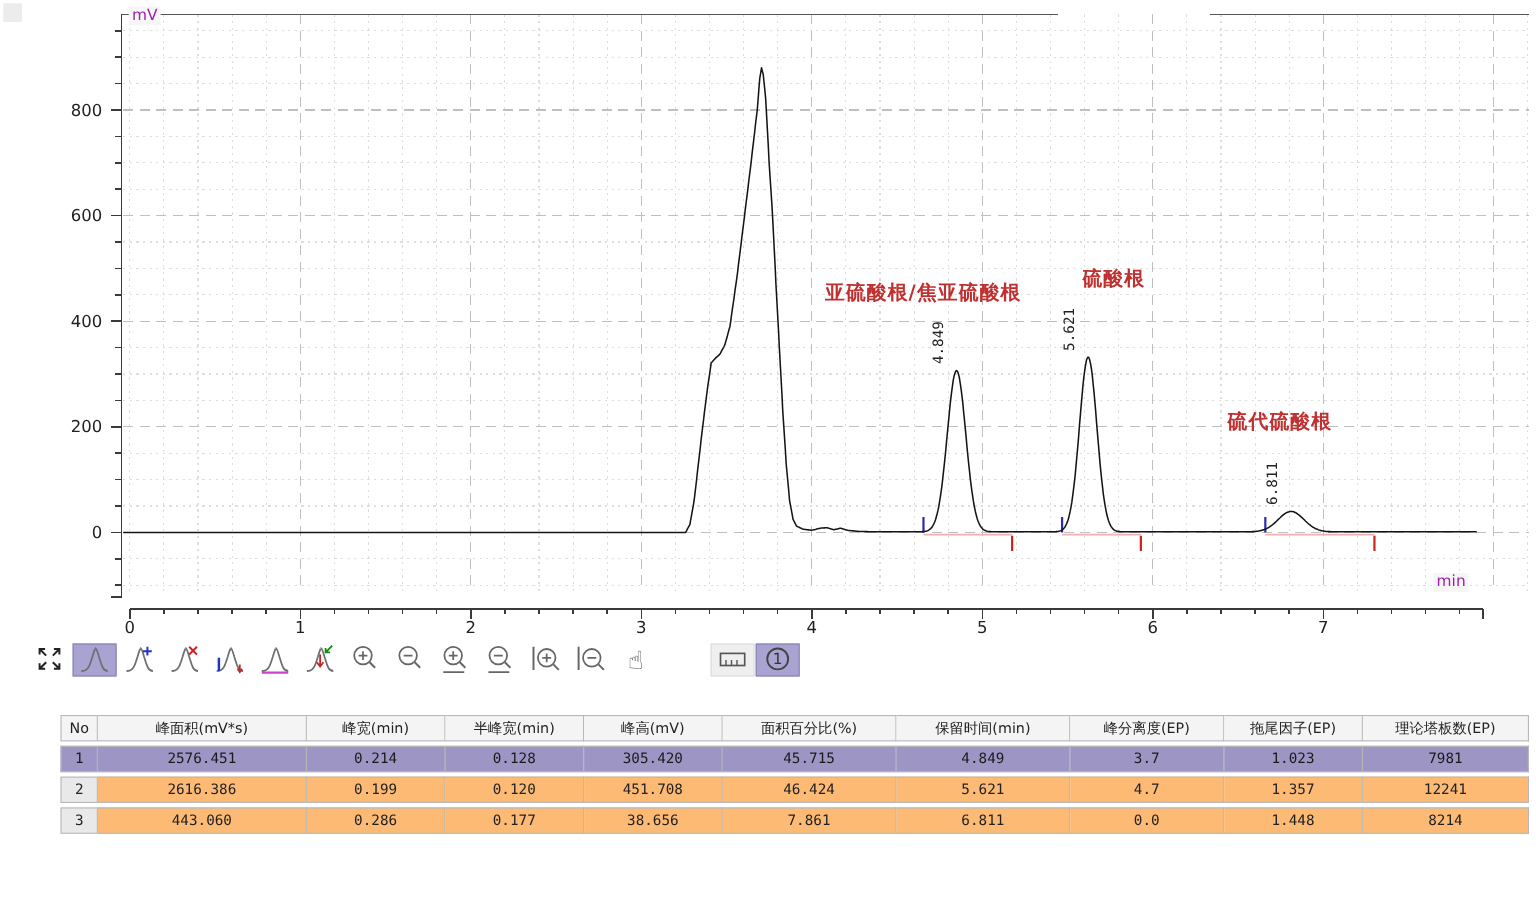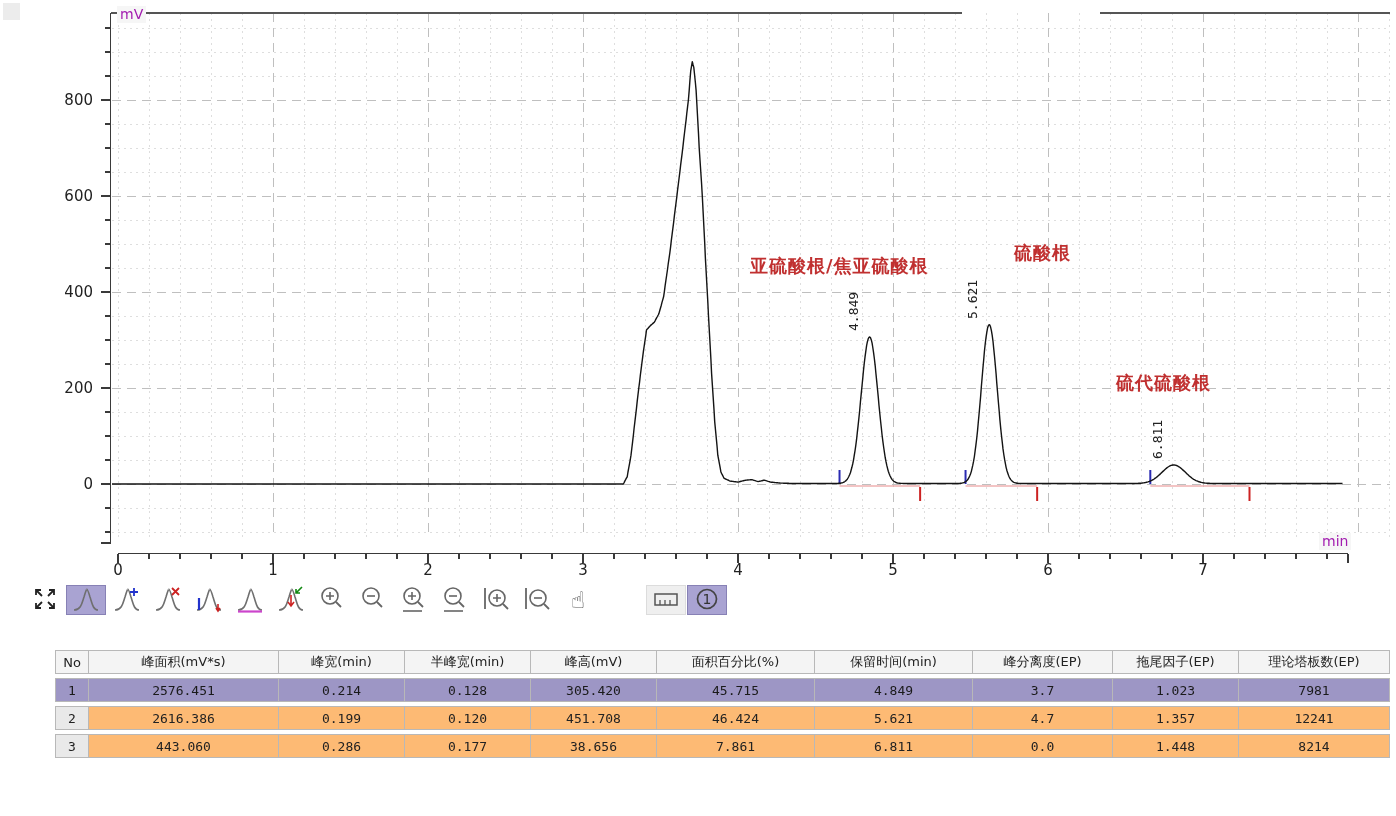--- a/index.html
+++ b/index.html
@@ -3,21 +3,21 @@
 <meta charset="utf-8">
 <style>
   html,body{margin:0;padding:0;background:#fff;}
   .screen{position:relative;width:1396px;height:816px;background:#fff;overflow:hidden;
           font-family:"DejaVu Sans","Liberation Sans",sans-serif;color:#222;}
   .corner-artifact{position:absolute;left:3px;top:3px;width:17px;height:17px;background:#ececec;}
   .chart-area{position:absolute;left:0;top:0;width:1396px;height:583px;}
   #chart-svg{position:absolute;left:0;top:0;}
   .unit-label{position:absolute;font-size:14px;color:#a21caf;background:#f6f6f6;padding:0 3px;line-height:17px;}
   #mv-label{left:117px;top:6px;}
-  #min-label{left:1303px;top:533px;margin-left:16px;}
+  #min-label{left:1303px;top:521px;}
   .peak-annotation{position:absolute;font-size:18px;font-weight:bold;color:#c03030;letter-spacing:1px;white-space:nowrap;}
   .rt-label{position:absolute;font-size:13px;color:#222;font-family:"DejaVu Sans Mono","Liberation Mono",monospace;
             transform-origin:0 100%;transform:rotate(-90deg);white-space:nowrap;height:16px;line-height:16px;}
   .toolbar{position:absolute;left:25px;top:584px;height:32px;display:flex;align-items:center;gap:1px;}
   .tool{width:40px;height:30px;display:flex;align-items:center;justify-content:center;border:1px solid transparent;box-sizing:border-box;}
   .tool.sel{background:#a9a3d2;border-color:#8781b5;}
   .tool.lite{background:#efefef;border-color:#dcdcdc;}
   .tool-spacer{width:46px;height:30px;}
   .tablewrap{position:absolute;left:55px;top:646px;width:1335px;}
   table{border-collapse:separate;border-spacing:0 4px;width:100%;table-layout:fixed;font-size:13px;color:#222;}
@@ -192,21 +192,21 @@
         <line x1="920.125" y1="487" x2="920.125" y2="501" stroke="#cc2222" stroke-width="2"></line>
         <line x1="1037.15" y1="487" x2="1037.15" y2="501" stroke="#cc2222" stroke-width="2"></line>
         <line x1="1249.5" y1="487" x2="1249.5" y2="501" stroke="#cc2222" stroke-width="2"></line>
         <path d="M112 484 L118 484 L118.8 484.0 L119.5 484.0 L120.3 484.0 L121.1 484.0 L121.9 484.0 L122.7 484.0 L123.4 484.0 L124.2 484.0 L125.0 484.0 L125.8 484.0 L126.5 484.0 L127.3 484.0 L128.1 484.0 L128.8 484.0 L129.6 484.0 L130.4 484.0 L131.2 484.0 L131.9 484.0 L132.7 484.0 L133.5 484.0 L134.3 484.0 L135.1 484.0 L135.8 484.0 L136.6 484.0 L137.4 484.0 L138.2 484.0 L138.9 484.0 L139.7 484.0 L140.5 484.0 L141.3 484.0 L142.0 484.0 L142.8 484.0 L143.6 484.0 L144.4 484.0 L145.1 484.0 L145.9 484.0 L146.7 484.0 L147.5 484.0 L148.2 484.0 L149.0 484.0 L149.8 484.0 L150.6 484.0 L151.3 484.0 L152.1 484.0 L152.9 484.0 L153.7 484.0 L154.4 484.0 L155.2 484.0 L156.0 484.0 L156.8 484.0 L157.5 484.0 L158.3 484.0 L159.1 484.0 L159.9 484.0 L160.6 484.0 L161.4 484.0 L162.2 484.0 L163.0 484.0 L163.7 484.0 L164.5 484.0 L165.3 484.0 L166.1 484.0 L166.8 484.0 L167.6 484.0 L168.4 484.0 L169.2 484.0 L169.9 484.0 L170.7 484.0 L171.5 484.0 L172.3 484.0 L173.0 484.0 L173.8 484.0 L174.6 484.0 L175.4 484.0 L176.1 484.0 L176.9 484.0 L177.7 484.0 L178.5 484.0 L179.2 484.0 L180.0 484.0 L180.8 484.0 L181.6 484.0 L182.3 484.0 L183.1 484.0 L183.9 484.0 L184.7 484.0 L185.4 484.0 L186.2 484.0 L187.0 484.0 L187.8 484.0 L188.5 484.0 L189.3 484.0 L190.1 484.0 L190.9 484.0 L191.6 484.0 L192.4 484.0 L193.2 484.0 L194.0 484.0 L194.7 484.0 L195.5 484.0 L196.3 484.0 L197.1 484.0 L197.8 484.0 L198.6 484.0 L199.4 484.0 L200.2 484.0 L200.9 484.0 L201.7 484.0 L202.5 484.0 L203.3 484.0 L204.0 484.0 L204.8 484.0 L205.6 484.0 L206.4 484.0 L207.1 484.0 L207.9 484.0 L208.7 484.0 L209.5 484.0 L210.2 484.0 L211.0 484.0 L211.8 484.0 L212.6 484.0 L213.3 484.0 L214.1 484.0 L214.9 484.0 L215.7 484.0 L216.4 484.0 L217.2 484.0 L218.0 484.0 L218.8 484.0 L219.5 484.0 L220.3 484.0 L221.1 484.0 L221.9 484.0 L222.6 484.0 L223.4 484.0 L224.2 484.0 L225.0 484.0 L225.7 484.0 L226.5 484.0 L227.3 484.0 L228.1 484.0 L228.8 484.0 L229.6 484.0 L230.4 484.0 L231.2 484.0 L231.9 484.0 L232.7 484.0 L233.5 484.0 L234.3 484.0 L235.0 484.0 L235.8 484.0 L236.6 484.0 L237.4 484.0 L238.1 484.0 L238.9 484.0 L239.7 484.0 L240.5 484.0 L241.2 484.0 L242.0 484.0 L242.8 484.0 L243.6 484.0 L244.3 484.0 L245.1 484.0 L245.9 484.0 L246.7 484.0 L247.4 484.0 L248.2 484.0 L249.0 484.0 L249.8 484.0 L250.5 484.0 L251.3 484.0 L252.1 484.0 L252.9 484.0 L253.6 484.0 L254.4 484.0 L255.2 484.0 L256.0 484.0 L256.7 484.0 L257.5 484.0 L258.3 484.0 L259.1 484.0 L259.8 484.0 L260.6 484.0 L261.4 484.0 L262.2 484.0 L262.9 484.0 L263.7 484.0 L264.5 484.0 L265.3 484.0 L266.0 484.0 L266.8 484.0 L267.6 484.0 L268.4 484.0 L269.1 484.0 L269.9 484.0 L270.7 484.0 L271.5 484.0 L272.2 484.0 L273.0 484.0 L273.8 484.0 L274.6 484.0 L275.3 484.0 L276.1 484.0 L276.9 484.0 L277.6 484.0 L278.4 484.0 L279.2 484.0 L280.0 484.0 L280.7 484.0 L281.5 484.0 L282.3 484.0 L283.1 484.0 L283.8 484.0 L284.6 484.0 L285.4 484.0 L286.2 484.0 L286.9 484.0 L287.7 484.0 L288.5 484.0 L289.3 484.0 L290.0 484.0 L290.8 484.0 L291.6 484.0 L292.4 484.0 L293.1 484.0 L293.9 484.0 L294.7 484.0 L295.5 484.0 L296.2 484.0 L297.0 484.0 L297.8 484.0 L298.6 484.0 L299.3 484.0 L300.1 484.0 L300.9 484.0 L301.7 484.0 L302.4 484.0 L303.2 484.0 L304.0 484.0 L304.8 484.0 L305.5 484.0 L306.3 484.0 L307.1 484.0 L307.9 484.0 L308.6 484.0 L309.4 484.0 L310.2 484.0 L311.0 484.0 L311.7 484.0 L312.5 484.0 L313.3 484.0 L314.1 484.0 L314.8 484.0 L315.6 484.0 L316.4 484.0 L317.2 484.0 L317.9 484.0 L318.7 484.0 L319.5 484.0 L320.3 484.0 L321.0 484.0 L321.8 484.0 L322.6 484.0 L323.4 484.0 L324.1 484.0 L324.9 484.0 L325.7 484.0 L326.5 484.0 L327.2 484.0 L328.0 484.0 L328.8 484.0 L329.6 484.0 L330.3 484.0 L331.1 484.0 L331.9 484.0 L332.7 484.0 L333.4 484.0 L334.2 484.0 L335.0 484.0 L335.8 484.0 L336.5 484.0 L337.3 484.0 L338.1 484.0 L338.9 484.0 L339.6 484.0 L340.4 484.0 L341.2 484.0 L342.0 484.0 L342.7 484.0 L343.5 484.0 L344.3 484.0 L345.1 484.0 L345.8 484.0 L346.6 484.0 L347.4 484.0 L348.2 484.0 L348.9 484.0 L349.7 484.0 L350.5 484.0 L351.3 484.0 L352.0 484.0 L352.8 484.0 L353.6 484.0 L354.4 484.0 L355.1 484.0 L355.9 484.0 L356.7 484.0 L357.5 484.0 L358.2 484.0 L359.0 484.0 L359.8 484.0 L360.6 484.0 L361.3 484.0 L362.1 484.0 L362.9 484.0 L363.7 484.0 L364.4 484.0 L365.2 484.0 L366.0 484.0 L366.8 484.0 L367.5 484.0 L368.3 484.0 L369.1 484.0 L369.9 484.0 L370.6 484.0 L371.4 484.0 L372.2 484.0 L373.0 484.0 L373.7 484.0 L374.5 484.0 L375.3 484.0 L376.1 484.0 L376.8 484.0 L377.6 484.0 L378.4 484.0 L379.2 484.0 L379.9 484.0 L380.7 484.0 L381.5 484.0 L382.3 484.0 L383.0 484.0 L383.8 484.0 L384.6 484.0 L385.4 484.0 L386.1 484.0 L386.9 484.0 L387.7 484.0 L388.5 484.0 L389.2 484.0 L390.0 484.0 L390.8 484.0 L391.6 484.0 L392.3 484.0 L393.1 484.0 L393.9 484.0 L394.7 484.0 L395.4 484.0 L396.2 484.0 L397.0 484.0 L397.8 484.0 L398.5 484.0 L399.3 484.0 L400.1 484.0 L400.9 484.0 L401.6 484.0 L402.4 484.0 L403.2 484.0 L404.0 484.0 L404.7 484.0 L405.5 484.0 L406.3 484.0 L407.1 484.0 L407.8 484.0 L408.6 484.0 L409.4 484.0 L410.2 484.0 L410.9 484.0 L411.7 484.0 L412.5 484.0 L413.3 484.0 L414.0 484.0 L414.8 484.0 L415.6 484.0 L416.4 484.0 L417.1 484.0 L417.9 484.0 L418.7 484.0 L419.5 484.0 L420.2 484.0 L421.0 484.0 L421.8 484.0 L422.6 484.0 L423.3 484.0 L424.1 484.0 L424.9 484.0 L425.7 484.0 L426.4 484.0 L427.2 484.0 L428.0 484.0 L428.8 484.0 L429.5 484.0 L430.3 484.0 L431.1 484.0 L431.9 484.0 L432.6 484.0 L433.4 484.0 L434.2 484.0 L435.0 484.0 L435.7 484.0 L436.5 484.0 L437.3 484.0 L438.1 484.0 L438.8 484.0 L439.6 484.0 L440.4 484.0 L441.2 484.0 L441.9 484.0 L442.7 484.0 L443.5 484.0 L444.3 484.0 L445.0 484.0 L445.8 484.0 L446.6 484.0 L447.4 484.0 L448.1 484.0 L448.9 484.0 L449.7 484.0 L450.5 484.0 L451.2 484.0 L452.0 484.0 L452.8 484.0 L453.6 484.0 L454.3 484.0 L455.1 484.0 L455.9 484.0 L456.7 484.0 L457.4 484.0 L458.2 484.0 L459.0 484.0 L459.8 484.0 L460.5 484.0 L461.3 484.0 L462.1 484.0 L462.9 484.0 L463.6 484.0 L464.4 484.0 L465.2 484.0 L466.0 484.0 L466.7 484.0 L467.5 484.0 L468.3 484.0 L469.1 484.0 L469.8 484.0 L470.6 484.0 L471.4 484.0 L472.2 484.0 L472.9 484.0 L473.7 484.0 L474.5 484.0 L475.3 484.0 L476.0 484.0 L476.8 484.0 L477.6 484.0 L478.4 484.0 L479.1 484.0 L479.9 484.0 L480.7 484.0 L481.5 484.0 L482.2 484.0 L483.0 484.0 L483.8 484.0 L484.6 484.0 L485.3 484.0 L486.1 484.0 L486.9 484.0 L487.7 484.0 L488.4 484.0 L489.2 484.0 L490.0 484.0 L490.8 484.0 L491.5 484.0 L492.3 484.0 L493.1 484.0 L493.9 484.0 L494.6 484.0 L495.4 484.0 L496.2 484.0 L497.0 484.0 L497.7 484.0 L498.5 484.0 L499.3 484.0 L500.1 484.0 L500.8 484.0 L501.6 484.0 L502.4 484.0 L503.2 484.0 L503.9 484.0 L504.7 484.0 L505.5 484.0 L506.3 484.0 L507.0 484.0 L507.8 484.0 L508.6 484.0 L509.4 484.0 L510.1 484.0 L510.9 484.0 L511.7 484.0 L512.5 484.0 L513.2 484.0 L514.0 484.0 L514.8 484.0 L515.6 484.0 L516.3 484.0 L517.1 484.0 L517.9 484.0 L518.7 484.0 L519.4 484.0 L520.2 484.0 L521.0 484.0 L521.8 484.0 L522.5 484.0 L523.3 484.0 L524.1 484.0 L524.9 484.0 L525.6 484.0 L526.4 484.0 L527.2 484.0 L528.0 484.0 L528.7 484.0 L529.5 484.0 L530.3 484.0 L531.1 484.0 L531.8 484.0 L532.6 484.0 L533.4 484.0 L534.2 484.0 L534.9 484.0 L535.7 484.0 L536.5 484.0 L537.3 484.0 L538.0 484.0 L538.8 484.0 L539.6 484.0 L540.4 484.0 L541.1 484.0 L541.9 484.0 L542.7 484.0 L543.5 484.0 L544.2 484.0 L545.0 484.0 L545.8 484.0 L546.6 484.0 L547.3 484.0 L548.1 484.0 L548.9 484.0 L549.7 484.0 L550.4 484.0 L551.2 484.0 L552.0 484.0 L552.8 484.0 L553.5 484.0 L554.3 484.0 L555.1 484.0 L555.9 484.0 L556.6 484.0 L557.4 484.0 L558.2 484.0 L559.0 484.0 L559.7 484.0 L560.5 484.0 L561.3 484.0 L562.1 484.0 L562.8 484.0 L563.6 484.0 L564.4 484.0 L565.2 484.0 L565.9 484.0 L566.7 484.0 L567.5 484.0 L568.3 484.0 L569.0 484.0 L569.8 484.0 L570.6 484.0 L571.4 484.0 L572.1 484.0 L572.9 484.0 L573.7 484.0 L574.5 484.0 L575.2 484.0 L576.0 484.0 L576.8 484.0 L577.6 484.0 L578.3 484.0 L579.1 484.0 L579.9 484.0 L580.7 484.0 L581.4 484.0 L582.2 484.0 L583.0 484.0 L583.8 484.0 L584.5 484.0 L585.3 484.0 L586.1 484.0 L586.9 484.0 L587.6 484.0 L588.4 484.0 L589.2 484.0 L590.0 484.0 L590.7 484.0 L591.5 484.0 L592.3 484.0 L593.1 484.0 L593.8 484.0 L594.6 484.0 L595.4 484.0 L596.2 484.0 L596.9 484.0 L597.7 484.0 L598.5 484.0 L599.3 484.0 L600.0 484.0 L600.8 484.0 L601.6 484.0 L602.4 484.0 L603.1 484.0 L603.9 484.0 L604.7 484.0 L605.5 484.0 L606.2 484.0 L607.0 484.0 L607.8 484.0 L608.6 484.0 L609.3 484.0 L610.1 484.0 L610.9 484.0 L611.7 484.0 L612.4 484.0 L613.2 484.0 L614.0 484.0 L614.8 484.0 L615.5 484.0 L616.3 484.0 L617.1 484.0 L617.9 484.0 L618.6 484.0 L619.4 484.0 L620.2 484.0 L621.0 484.0 L621.7 484.0 L622.5 484.0 L623.3 484.0 L624.1 482.6 L624.8 481.1 L625.6 479.7 L626.4 478.2 L627.2 476.8 L627.9 472.5 L628.7 468.2 L629.5 463.8 L630.3 459.5 L631.0 455.2 L631.8 448.5 L632.6 441.8 L633.4 435.0 L634.1 428.3 L634.9 421.6 L635.7 414.9 L636.5 408.2 L637.2 401.4 L638.0 394.7 L638.8 388.0 L639.6 381.8 L640.3 375.5 L641.1 369.3 L641.9 363.0 L642.7 356.8 L643.4 351.4 L644.2 346.0 L645.0 340.7 L645.8 335.3 L646.5 329.9 L647.3 329.1 L648.1 328.2 L648.9 327.3 L649.6 326.5 L650.4 325.6 L651.2 324.9 L652.0 324.3 L652.7 323.6 L653.5 322.9 L654.3 322.2 L655.1 320.8 L655.8 319.4 L656.6 317.9 L657.4 316.5 L658.2 315.0 L658.9 313.6 L659.7 310.8 L660.5 308.0 L661.3 305.2 L662.0 302.4 L662.8 299.6 L663.6 296.8 L664.4 291.3 L665.1 285.9 L665.9 280.4 L666.7 275.0 L667.5 269.5 L668.2 264.0 L669.0 258.6 L669.8 253.1 L670.6 246.9 L671.3 240.6 L672.1 234.4 L672.9 228.2 L673.7 221.9 L674.4 215.7 L675.2 209.4 L676.0 203.2 L676.8 196.9 L677.5 190.6 L678.3 184.3 L679.1 178.0 L679.9 171.7 L680.6 165.4 L681.4 159.1 L682.2 152.8 L683.0 146.2 L683.7 139.6 L684.5 133.0 L685.3 126.4 L686.1 119.8 L686.8 113.2 L687.6 106.6 L688.4 100.0 L689.2 90.4 L689.9 80.8 L690.7 71.2 L691.5 66.4 L692.3 61.6 L693.0 64.5 L693.8 67.4 L694.6 75.0 L695.4 82.7 L696.1 90.4 L696.9 104.8 L697.7 119.2 L698.5 133.6 L699.2 148.0 L700.0 160.0 L700.8 172.0 L701.6 184.0 L702.3 196.0 L703.1 211.6 L703.9 227.2 L704.7 242.8 L705.4 258.4 L706.2 272.8 L707.0 287.2 L707.8 301.6 L708.5 316.0 L709.3 330.4 L710.1 344.8 L710.9 359.2 L711.6 373.6 L712.4 385.6 L713.2 397.6 L714.0 409.6 L714.7 421.6 L715.5 430.0 L716.3 438.4 L717.1 446.8 L717.8 455.2 L718.6 459.4 L719.4 463.6 L720.2 467.8 L720.9 472.0 L721.7 473.6 L722.5 475.1 L723.3 476.7 L724.0 478.2 L724.8 478.6 L725.6 479.0 L726.4 479.3 L727.1 479.7 L727.9 480.0 L728.7 480.4 L729.5 480.8 L730.2 481.1 L731.0 481.2 L731.8 481.3 L732.6 481.4 L733.3 481.5 L734.1 481.6 L734.9 481.7 L735.7 481.8 L736.4 481.9 L737.2 482.0 L738.0 482.1 L738.8 481.9 L739.5 481.7 L740.3 481.5 L741.1 481.3 L741.9 481.1 L742.6 480.9 L743.4 480.7 L744.2 480.5 L745.0 480.4 L745.7 480.2 L746.5 480.1 L747.3 480.0 L748.1 480.0 L748.8 479.9 L749.6 479.9 L750.4 479.8 L751.2 479.7 L751.9 479.7 L752.7 479.9 L753.5 480.2 L754.3 480.4 L755.0 480.6 L755.8 480.9 L756.6 481.1 L757.4 481.4 L758.1 481.6 L758.9 481.4 L759.7 481.2 L760.5 481.1 L761.2 480.9 L762.0 480.7 L762.8 480.5 L763.6 480.3 L764.3 480.2 L765.1 480.4 L765.9 480.6 L766.7 480.9 L767.4 481.1 L768.2 481.4 L769.0 481.6 L769.8 481.8 L770.5 482.1 L771.3 482.2 L772.1 482.2 L772.9 482.3 L773.6 482.4 L774.4 482.5 L775.2 482.6 L776.0 482.6 L776.7 482.7 L777.5 482.8 L778.3 482.9 L779.1 483.0 L779.8 483.0 L780.6 483.1 L781.4 483.1 L782.2 483.1 L782.9 483.1 L783.7 483.2 L784.5 483.2 L785.3 483.2 L786.0 483.3 L786.8 483.3 L787.6 483.3 L788.4 483.3 L789.1 483.4 L789.9 483.4 L790.7 483.4 L791.5 483.4 L792.2 483.5 L793.0 483.5 L793.8 483.5 L794.6 483.5 L795.3 483.5 L796.1 483.5 L796.9 483.5 L797.7 483.5 L798.4 483.5 L799.2 483.5 L800.0 483.5 L800.8 483.5 L801.5 483.5 L802.3 483.5 L803.1 483.5 L803.9 483.5 L804.6 483.5 L805.4 483.5 L806.2 483.5 L807.0 483.5 L807.7 483.5 L808.5 483.5 L809.3 483.5 L810.1 483.5 L810.8 483.5 L811.6 483.5 L812.4 483.5 L813.2 483.5 L813.9 483.5 L814.7 483.5 L815.5 483.5 L816.3 483.5 L817.0 483.5 L817.8 483.5 L818.6 483.5 L819.4 483.5 L820.1 483.5 L820.9 483.5 L821.7 483.5 L822.5 483.5 L823.2 483.5 L824.0 483.5 L824.8 483.5 L825.6 483.5 L826.3 483.5 L827.1 483.5 L827.9 483.5 L828.7 483.5 L829.4 483.5 L830.2 483.5 L831.0 483.5 L831.8 483.5 L832.5 483.5 L833.3 483.5 L834.1 483.5 L834.9 483.5 L835.6 483.5 L836.4 483.5 L837.2 483.4 L838.0 483.4 L838.7 483.3 L839.5 483.3 L840.3 483.2 L841.1 483.0 L841.8 482.9 L842.6 482.7 L843.4 482.4 L844.2 482.0 L844.9 481.5 L845.7 480.9 L846.5 480.1 L847.3 479.2 L848.0 478.0 L848.8 476.5 L849.6 474.8 L850.4 472.7 L851.1 470.2 L851.9 467.3 L852.7 464.0 L853.5 460.1 L854.2 455.7 L855.0 450.8 L855.8 445.3 L856.6 439.2 L857.3 432.6 L858.1 425.6 L858.9 418.1 L859.7 410.3 L860.4 402.3 L861.2 394.1 L862.0 386.0 L862.8 377.9 L863.5 370.2 L864.3 363.0 L865.1 356.4 L865.9 350.6 L866.6 345.6 L867.4 341.7 L868.2 338.9 L869.0 337.3 L869.7 336.9 L870.5 337.8 L871.3 339.9 L872.1 343.1 L872.8 347.5 L873.6 352.8 L874.4 359.0 L875.2 365.8 L875.9 373.3 L876.7 381.1 L877.5 389.2 L878.3 397.4 L879.0 405.5 L879.8 413.5 L880.6 421.2 L881.4 428.5 L882.1 435.3 L882.9 441.7 L883.7 447.5 L884.5 452.8 L885.2 457.5 L886.0 461.7 L886.8 465.4 L887.6 468.6 L888.3 471.3 L889.1 473.6 L889.9 475.5 L890.7 477.2 L891.4 478.5 L892.2 479.6 L893.0 480.5 L893.8 481.2 L894.5 481.7 L895.3 482.1 L896.1 482.5 L896.9 482.8 L897.6 483.0 L898.4 483.1 L899.2 483.2 L900.0 483.3 L900.7 483.4 L901.5 483.4 L902.3 483.4 L903.1 483.5 L903.8 483.5 L904.6 483.5 L905.4 483.5 L906.2 483.5 L906.9 483.5 L907.7 483.5 L908.5 483.5 L909.3 483.5 L910.0 483.5 L910.8 483.5 L911.6 483.5 L912.4 483.5 L913.1 483.5 L913.9 483.5 L914.7 483.5 L915.5 483.5 L916.2 483.5 L917.0 483.5 L917.8 483.5 L918.6 483.5 L919.3 483.5 L920.1 483.5 L920.9 483.5 L921.7 483.5 L922.4 483.5 L923.2 483.5 L924.0 483.5 L924.8 483.5 L925.5 483.5 L926.3 483.5 L927.1 483.5 L927.9 483.5 L928.6 483.5 L929.4 483.5 L930.2 483.5 L931.0 483.5 L931.7 483.5 L932.5 483.5 L933.3 483.5 L934.1 483.5 L934.8 483.5 L935.6 483.5 L936.4 483.5 L937.2 483.5 L937.9 483.5 L938.7 483.5 L939.5 483.5 L940.3 483.5 L941.0 483.5 L941.8 483.5 L942.6 483.5 L943.4 483.5 L944.1 483.5 L944.9 483.5 L945.7 483.5 L946.5 483.5 L947.2 483.5 L948.0 483.5 L948.8 483.5 L949.6 483.5 L950.3 483.5 L951.1 483.5 L951.9 483.5 L952.7 483.5 L953.4 483.5 L954.2 483.5 L955.0 483.5 L955.8 483.5 L956.5 483.5 L957.3 483.5 L958.1 483.5 L958.9 483.4 L959.6 483.4 L960.4 483.3 L961.2 483.2 L962.0 483.1 L962.7 482.9 L963.5 482.7 L964.3 482.4 L965.1 482.0 L965.8 481.5 L966.6 480.9 L967.4 480.0 L968.2 479.0 L968.9 477.7 L969.7 476.0 L970.5 474.0 L971.3 471.6 L972.0 468.7 L972.8 465.2 L973.6 461.2 L974.4 456.5 L975.1 451.2 L975.9 445.2 L976.7 438.5 L977.5 431.2 L978.2 423.3 L979.0 414.8 L979.8 405.8 L980.6 396.6 L981.3 387.2 L982.1 377.8 L982.9 368.5 L983.7 359.7 L984.4 351.5 L985.2 344.0 L986.0 337.6 L986.8 332.3 L987.5 328.3 L988.3 325.8 L989.1 324.7 L989.9 325.2 L990.6 327.1 L991.4 330.6 L992.2 335.3 L993.0 341.3 L993.7 348.4 L994.5 356.3 L995.3 365.0 L996.1 374.0 L996.8 383.4 L997.6 392.8 L998.4 402.2 L999.2 411.2 L999.9 419.9 L1000.7 428.1 L1001.5 435.7 L1002.3 442.6 L1003.0 448.9 L1003.8 454.5 L1004.6 459.4 L1005.4 463.7 L1006.1 467.3 L1006.9 470.5 L1007.7 473.1 L1008.5 475.3 L1009.2 477.0 L1010.0 478.5 L1010.8 479.6 L1011.6 480.6 L1012.3 481.3 L1013.1 481.9 L1013.9 482.3 L1014.7 482.6 L1015.4 482.9 L1016.2 483.0 L1017.0 483.2 L1017.8 483.3 L1018.5 483.4 L1019.3 483.4 L1020.1 483.4 L1020.9 483.5 L1021.6 483.5 L1022.4 483.5 L1023.2 483.5 L1024.0 483.5 L1024.7 483.5 L1025.5 483.5 L1026.3 483.5 L1027.1 483.5 L1027.8 483.5 L1028.6 483.5 L1029.4 483.5 L1030.2 483.5 L1030.9 483.5 L1031.7 483.5 L1032.5 483.5 L1033.3 483.5 L1034.0 483.5 L1034.8 483.5 L1035.6 483.5 L1036.4 483.5 L1037.1 483.5 L1037.9 483.5 L1038.7 483.5 L1039.5 483.5 L1040.2 483.5 L1041.0 483.5 L1041.8 483.5 L1042.6 483.5 L1043.3 483.5 L1044.1 483.5 L1044.9 483.5 L1045.7 483.5 L1046.4 483.5 L1047.2 483.5 L1048.0 483.5 L1048.8 483.5 L1049.5 483.5 L1050.3 483.5 L1051.1 483.5 L1051.9 483.5 L1052.6 483.5 L1053.4 483.5 L1054.2 483.5 L1055.0 483.5 L1055.7 483.5 L1056.5 483.5 L1057.3 483.5 L1058.1 483.5 L1058.8 483.5 L1059.6 483.5 L1060.4 483.5 L1061.2 483.5 L1061.9 483.5 L1062.7 483.5 L1063.5 483.5 L1064.3 483.5 L1065.0 483.5 L1065.8 483.5 L1066.6 483.5 L1067.4 483.5 L1068.1 483.5 L1068.9 483.5 L1069.7 483.5 L1070.5 483.5 L1071.2 483.5 L1072.0 483.5 L1072.8 483.5 L1073.6 483.5 L1074.3 483.5 L1075.1 483.5 L1075.9 483.5 L1076.7 483.5 L1077.4 483.5 L1078.2 483.5 L1079.0 483.5 L1079.8 483.5 L1080.5 483.5 L1081.3 483.5 L1082.1 483.5 L1082.9 483.5 L1083.6 483.5 L1084.4 483.5 L1085.2 483.5 L1086.0 483.5 L1086.7 483.5 L1087.5 483.5 L1088.3 483.5 L1089.1 483.5 L1089.8 483.5 L1090.6 483.5 L1091.4 483.5 L1092.2 483.5 L1092.9 483.5 L1093.7 483.5 L1094.5 483.5 L1095.3 483.5 L1096.0 483.5 L1096.8 483.5 L1097.6 483.5 L1098.4 483.5 L1099.1 483.5 L1099.9 483.5 L1100.7 483.5 L1101.5 483.5 L1102.2 483.5 L1103.0 483.5 L1103.8 483.5 L1104.6 483.5 L1105.3 483.5 L1106.1 483.5 L1106.9 483.5 L1107.7 483.5 L1108.4 483.5 L1109.2 483.5 L1110.0 483.5 L1110.8 483.5 L1111.5 483.5 L1112.3 483.5 L1113.1 483.5 L1113.9 483.5 L1114.6 483.5 L1115.4 483.5 L1116.2 483.5 L1117.0 483.5 L1117.7 483.5 L1118.5 483.5 L1119.3 483.5 L1120.1 483.5 L1120.8 483.5 L1121.6 483.5 L1122.4 483.5 L1123.2 483.5 L1123.9 483.5 L1124.7 483.5 L1125.5 483.5 L1126.3 483.5 L1127.0 483.5 L1127.8 483.5 L1128.6 483.5 L1129.4 483.5 L1130.1 483.5 L1130.9 483.5 L1131.7 483.5 L1132.5 483.5 L1133.2 483.5 L1134.0 483.5 L1134.8 483.4 L1135.6 483.4 L1136.3 483.4 L1137.1 483.4 L1137.9 483.4 L1138.7 483.3 L1139.4 483.3 L1140.2 483.2 L1141.0 483.2 L1141.8 483.1 L1142.5 483.0 L1143.3 482.9 L1144.1 482.8 L1144.9 482.6 L1145.6 482.5 L1146.4 482.3 L1147.2 482.1 L1148.0 481.9 L1148.7 481.6 L1149.5 481.4 L1150.3 481.0 L1151.1 480.7 L1151.8 480.3 L1152.6 479.9 L1153.4 479.5 L1154.2 479.0 L1154.9 478.4 L1155.7 477.9 L1156.5 477.3 L1157.3 476.6 L1158.0 476.0 L1158.8 475.3 L1159.6 474.6 L1160.4 473.9 L1161.1 473.1 L1161.9 472.4 L1162.7 471.6 L1163.5 470.9 L1164.2 470.2 L1165.0 469.5 L1165.8 468.8 L1166.6 468.1 L1167.3 467.5 L1168.1 467.0 L1168.9 466.5 L1169.7 466.0 L1170.4 465.7 L1171.2 465.4 L1172.0 465.2 L1172.8 465.0 L1173.5 465.0 L1174.3 465.0 L1175.1 465.1 L1175.9 465.3 L1176.6 465.5 L1177.4 465.9 L1178.2 466.3 L1179.0 466.8 L1179.7 467.3 L1180.5 467.9 L1181.3 468.5 L1182.1 469.2 L1182.8 469.9 L1183.6 470.6 L1184.4 471.3 L1185.2 472.1 L1185.9 472.8 L1186.7 473.6 L1187.5 474.3 L1188.3 475.0 L1189.0 475.7 L1189.8 476.4 L1190.6 477.0 L1191.4 477.6 L1192.1 478.2 L1192.9 478.8 L1193.7 479.3 L1194.5 479.7 L1195.2 480.2 L1196.0 480.6 L1196.8 480.9 L1197.6 481.2 L1198.3 481.5 L1199.1 481.8 L1199.9 482.0 L1200.7 482.2 L1201.4 482.4 L1202.2 482.6 L1203.0 482.7 L1203.8 482.9 L1204.5 483.0 L1205.3 483.1 L1206.1 483.1 L1206.9 483.2 L1207.6 483.3 L1208.4 483.3 L1209.2 483.3 L1210.0 483.4 L1210.7 483.4 L1211.5 483.4 L1212.3 483.4 L1213.1 483.5 L1213.8 483.5 L1214.6 483.5 L1215.4 483.5 L1216.2 483.5 L1216.9 483.5 L1217.7 483.5 L1218.5 483.5 L1219.3 483.5 L1220.0 483.5 L1220.8 483.5 L1221.6 483.5 L1222.4 483.5 L1223.1 483.5 L1223.9 483.5 L1224.7 483.5 L1225.5 483.5 L1226.2 483.5 L1227.0 483.5 L1227.8 483.5 L1228.6 483.5 L1229.3 483.5 L1230.1 483.5 L1230.9 483.5 L1231.7 483.5 L1232.4 483.5 L1233.2 483.5 L1234.0 483.5 L1234.8 483.5 L1235.5 483.5 L1236.3 483.5 L1237.1 483.5 L1237.9 483.5 L1238.6 483.5 L1239.4 483.5 L1240.2 483.5 L1241.0 483.5 L1241.7 483.5 L1242.5 483.5 L1243.3 483.5 L1244.1 483.5 L1244.8 483.5 L1245.6 483.5 L1246.4 483.5 L1247.2 483.5 L1247.9 483.5 L1248.7 483.5 L1249.5 483.5 L1250.3 483.5 L1251.0 483.5 L1251.8 483.5 L1252.6 483.5 L1253.4 483.5 L1254.1 483.5 L1254.9 483.5 L1255.7 483.5 L1256.5 483.5 L1257.2 483.5 L1258.0 483.5 L1258.8 483.5 L1259.6 483.5 L1260.3 483.5 L1261.1 483.5 L1261.9 483.5 L1262.7 483.5 L1263.4 483.5 L1264.2 483.5 L1265.0 483.5 L1265.8 483.5 L1266.5 483.5 L1267.3 483.5 L1268.1 483.5 L1268.9 483.5 L1269.6 483.5 L1270.4 483.5 L1271.2 483.5 L1272.0 483.5 L1272.7 483.5 L1273.5 483.5 L1274.3 483.5 L1275.1 483.5 L1275.8 483.5 L1276.6 483.5 L1277.4 483.5 L1278.2 483.5 L1278.9 483.5 L1279.7 483.5 L1280.5 483.5 L1281.3 483.5 L1282.0 483.5 L1282.8 483.5 L1283.6 483.5 L1284.4 483.5 L1285.1 483.5 L1285.9 483.5 L1286.7 483.5 L1287.5 483.5 L1288.2 483.5 L1289.0 483.5 L1289.8 483.5 L1290.6 483.5 L1291.3 483.5 L1292.1 483.5 L1292.9 483.5 L1293.7 483.5 L1294.4 483.5 L1295.2 483.5 L1296.0 483.5 L1296.8 483.5 L1297.5 483.5 L1298.3 483.5 L1299.1 483.5 L1299.9 483.5 L1300.6 483.5 L1301.4 483.5 L1302.2 483.5 L1303.0 483.5 L1303.7 483.5 L1304.5 483.5 L1305.3 483.5 L1306.1 483.5 L1306.8 483.5 L1307.6 483.5 L1308.4 483.5 L1309.2 483.5 L1309.9 483.5 L1310.7 483.5 L1311.5 483.5 L1312.3 483.5 L1313.0 483.5 L1313.8 483.5 L1314.6 483.5 L1315.4 483.5 L1316.1 483.5 L1316.9 483.5 L1317.7 483.5 L1318.5 483.5 L1319.2 483.5 L1320.0 483.5 L1320.8 483.5 L1321.6 483.5 L1322.3 483.5 L1323.1 483.5 L1323.9 483.5 L1324.7 483.5 L1325.4 483.5 L1326.2 483.5 L1327.0 483.5 L1327.8 483.5 L1328.5 483.5 L1329.3 483.5 L1330.1 483.5 L1330.9 483.5 L1331.6 483.5 L1332.4 483.5 L1333.2 483.5 L1334.0 483.5 L1334.7 483.5 L1335.5 483.5 L1336.3 483.5 L1337.1 483.5 L1337.8 483.5 L1338.6 483.5 L1339.4 483.5 L1340.2 483.5 L1340.9 483.5 L1341.7 483.5 L1342.5 483.5" fill="none" stroke="#141414" stroke-width="1.4" stroke-linejoin="round"></path>
       </svg>
     <div id="mv-label" class="unit-label">mV</div>
     <div id="min-label" class="unit-label">min</div>
     <div id="annotations">
         <div class="peak-annotation" style="left: 750px; top: 254px;">亚硫酸根/焦亚硫酸根</div>
         <div class="rt-label" style="left: 861.595px; top: 315.398px;">4.849</div>
-        <div class="peak-annotation" style="left: 1014px; top: 241px; text-align: right;">硫酸根</div>
+        <div class="peak-annotation" style="left: 984px; top: 241px; text-align: right;">硫酸根</div>
         <div class="rt-label" style="left: 981.255px; top: 303.169px;">5.621</div>
         <div class="peak-annotation" style="left: 1116px; top: 371px;">硫代硫酸根</div>
         <div class="rt-label" style="left: 1165.7px; top: 443.445px;">6.811</div>
       </div>
   </div>
 
   <div class="toolbar" id="toolbar">
       <div class="tool">
         <svg width="28" height="30" viewBox="0 0 28 30">
           <g stroke="#222" stroke-width="1.8" fill="none">

